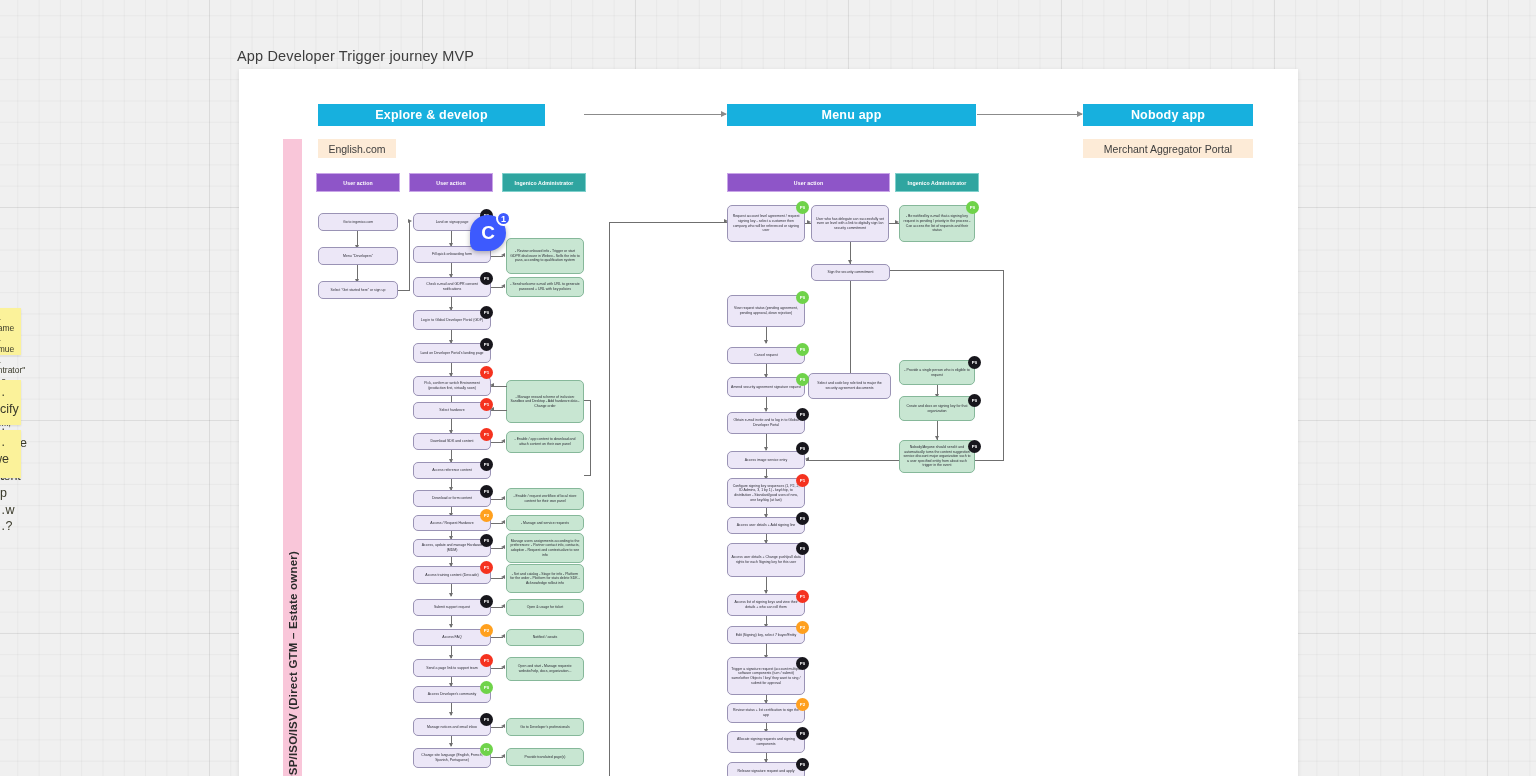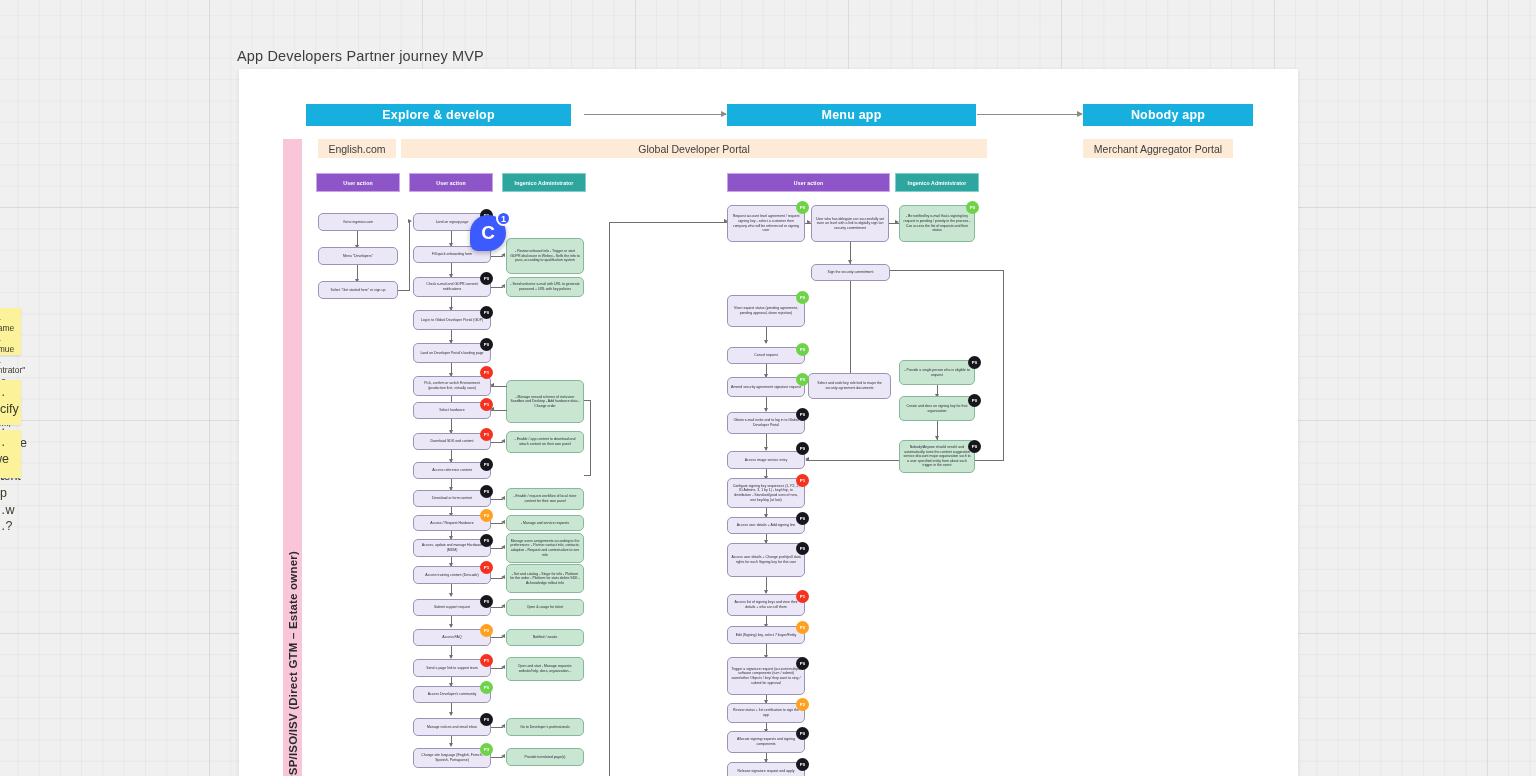--- a/index.html
+++ b/index.html
@@ -171,38 +171,37 @@
 </style>
 </head>
 <body>
 
 <div id="canvas">
 
   <div class="sticky" style="left:-12px; top:308px; width:33px; height:47px;">…name …emue …entrator" …s been …gcrnfile …m, nable"</div>
   <div class="sticky big" style="left:-12px; top:380px; width:33px; height:45px;">…ecify …dware …ntent</div>
   <div class="sticky big" style="left:-12px; top:430px; width:33px; height:48px;">…we …pp …w …?</div>
 
-  <div id="page-title">App Developers Partner journey MVP</div>
+  <div id="page-title">App Developer Trigger journey MVP</div>
   <div id="sheet"></div>
 
   <div id="lane-band"></div>
   <div id="lane-label">
     <span>PSP/ISO/ISV (Direct GTM – Estate owner)</span>
   </div>
 
-  <div class="phase" style="left:306px; top:104px; width:265px;">Explore &amp; develop</div>
+  <div class="phase" style="left:318px; top:104px; width:227px;">Explore &amp; develop</div>
   <div class="phase" style="left:727px; top:104px; width:249px;">Menu app</div>
   <div class="phase" style="left:1083px; top:104px; width:170px;">Nobody app</div>
 
   <div class="phase-arrow" style="left:584px; width:142px;"></div>
   <div class="phase-arrow" style="left:977px; width:105px;"></div>
 
   <div class="portal" style="left:318px; top:139px; width:78px;">English.com</div>
-  <div class="portal" style="left:401px; top:139px; width:586px;">Global Developer Portal</div>
-  <div class="portal" style="left:1083px; top:139px; width:150px;">Merchant Aggregator Portal</div>
+  <div class="portal" style="left:1083px; top:139px; width:170px;">Merchant Aggregator Portal</div>
 
   <div class="role user" style="left:316px; top:173px;">User action</div>
   <div class="role user" style="left:409px; top:173px;">User action</div>
   <div class="role admin" style="left:502px; top:173px;">Ingenico Administrator</div>
   <div class="role user" style="left:727px; top:173px; width:163px;">User action</div>
   <div class="role admin" style="left:895px; top:173px;">Ingenico Administrator</div>
 
   <div class="node lilac" style="left:318px; top:213px; width:80px; height:18px;">Go to ingenico.com</div>
   <div class="conn v" style="left:357px; top:231px; height:17px;"></div>
   <div class="arrowhead down" style="left:355px; top:245px;"></div>

